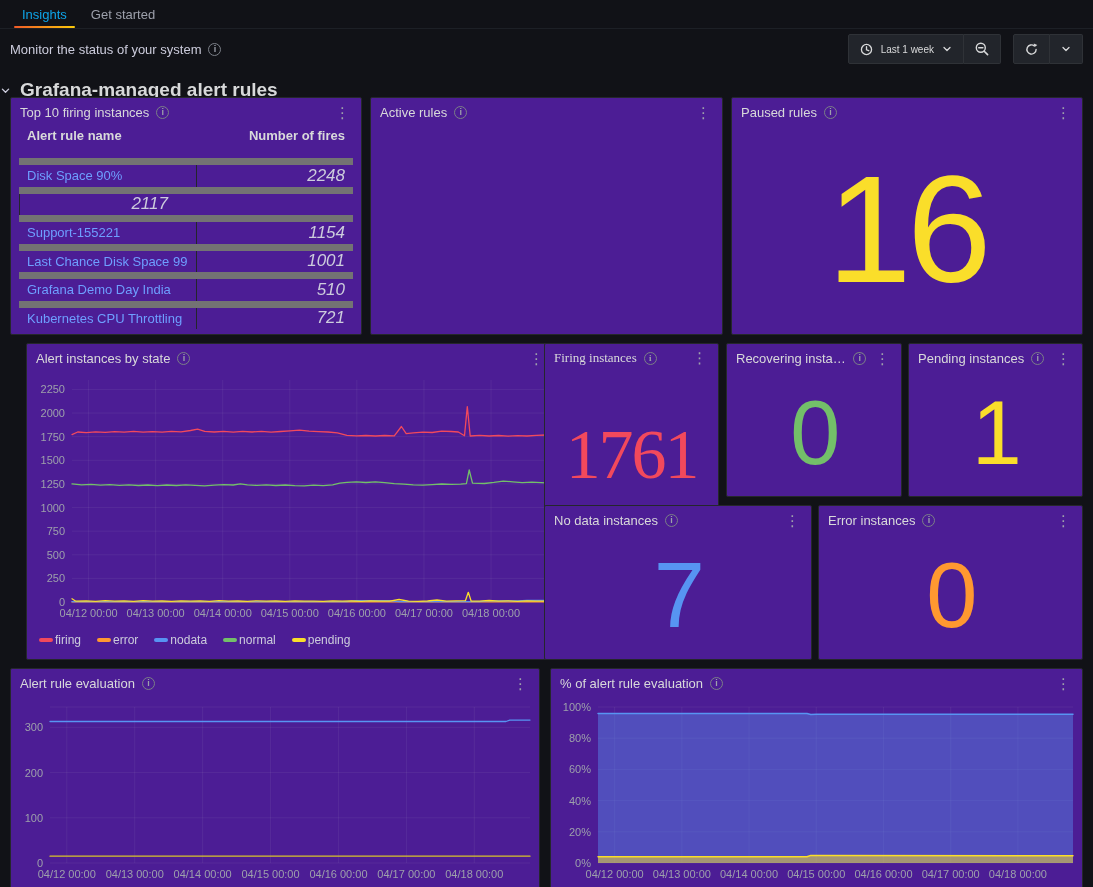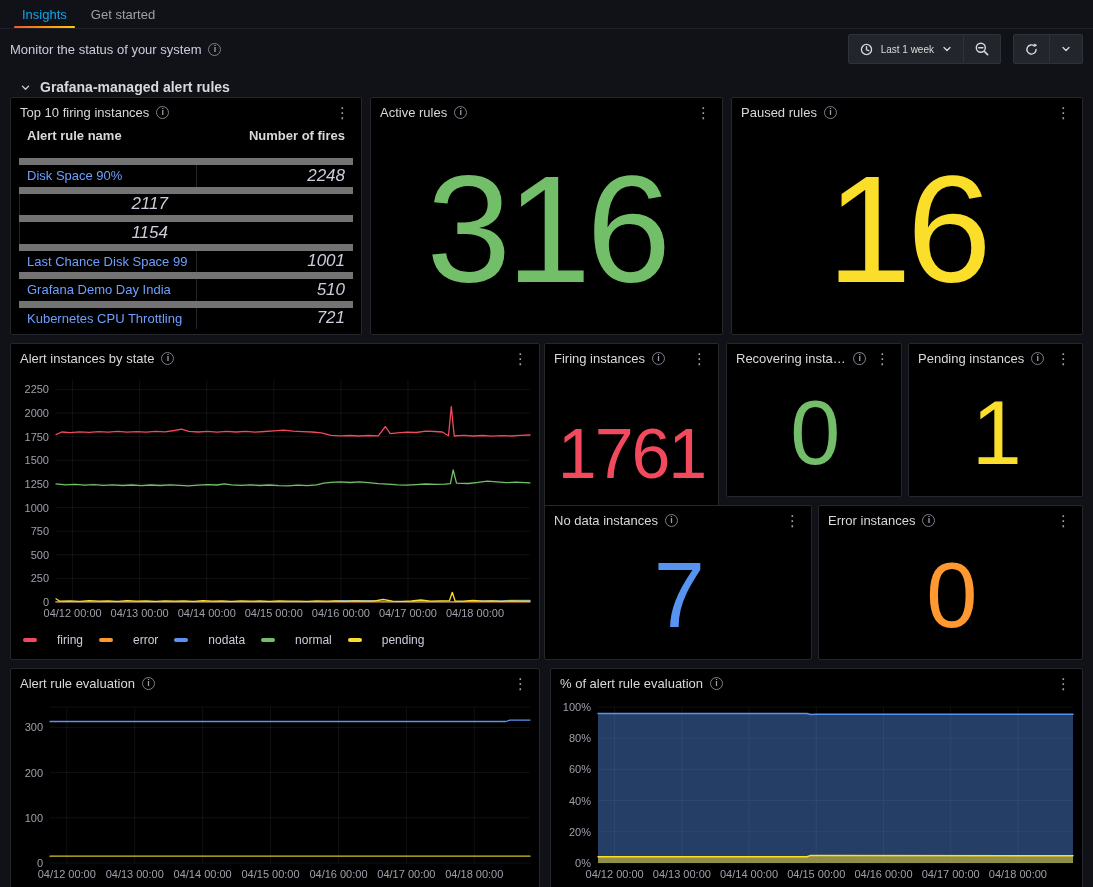--- a/index.html
+++ b/index.html
@@ -22,43 +22,43 @@
     border:1px solid #7b7f87; border-radius:50%; color:#9da0ab; font-size:9px; font-weight:700; line-height:1; }
   .toolbar { display:flex; gap:12px; }
   .btn-group { display:flex; }
   .btn { display:flex; align-items:center; gap:7px; height:30px; padding:0 10px; background:#22252b;
     border:1px solid #2f3237; color:#d8d9da; font-size:10px; font-weight:500; cursor:pointer; }
   .btn-group .btn:first-child { border-radius:2px 0 0 2px; }
   .btn-group .btn:last-child { border-radius:0 2px 2px 0; }
   .btn-group .btn + .btn { border-left:none; }
   .icon-svg { display:block; }
   
-  .section-header { display:flex; align-items:center; gap:9px; padding:11px 10px 8px 20px;
-    font-size:14px; font-weight:700; color:#d8d9da; cursor:pointer; }
-  
-  .panel { position:absolute; background:#000000; border:1px solid #25272c; border-radius:2px; }
+  .section-header { display:flex; align-items:center; gap:9px; padding:11px 10px 8px 0;
+    font-size:19px; font-weight:700; color:#d8d9da; cursor:pointer; }
+  
+  .panel { position:absolute; background:#4c1d95; border:1px solid #25272c; border-radius:2px; }
   .phead { display:flex; align-items:center; gap:7px; height:28px; padding:0 9px; }
   .ptitle { font-size:13px; font-weight:500; color:#d8d9da; white-space:nowrap; overflow:hidden; text-overflow:ellipsis; }
   .kebab { margin-left:auto; color:#9da0ab; font-size:15px; line-height:1; cursor:pointer; padding:0 2px; }
   .stat { display:flex; align-items:center; justify-content:center; height:calc(100% - 30px);
     font-weight:500; line-height:0.9; letter-spacing:-0.03em; }
   
   .tbl { padding:2px 8px 0; }
   .thead { display:flex; align-items:flex-start; height:30px; font-size:13px; font-weight:700; color:#d8d9da; }
   .th-name { flex:1; padding:0 8px; }
   .th-num  { width:47%; padding:0 8px; text-align:right; }
   .trow { display:flex; align-items:stretch; height:28.5px; border-top:7px solid #737373; }
   .tc-name { flex:1; display:flex; align-items:center; padding:0 8px; font-size:13px; color:#6e9fff;
     text-decoration:none; white-space:nowrap; overflow:hidden; cursor:pointer; }
   .tc-num { width:47%; display:flex; align-items:center; justify-content:flex-end; padding:0 8px;
     font-size:17px; color:#ccccdc; border-left:1px solid #24262b;font-style:italic; }
   
   .chart-svg { display:block; margin:0 auto; }
   .legend { display:flex; align-items:center; gap:16px; padding:3px 12px 0; font-size:12px; color:#ccccdc; }
-  .litem { display:flex; align-items:center; gap:20px; cursor:pointer; }
+  .litem { display:flex; align-items:center; gap:2px; cursor:pointer; }
   .ldash { width:14px; height:4px; border-radius:2px; }
 </style>
 </head>
 <body>
 
 <div class="tabbar">
   <div class="tab active">
       <span>Insights</span>
     </div>
   <div class="tab">
@@ -127,20 +127,21 @@
     </div>
     <div id="top10-body">
         <div class="trow">
           <a class="tc-name">Disk Space 90%</a>
           <div class="tc-num">2248</div>
         </div>
         <div class="trow">
           <div class="tc-num">2117</div>
         </div>
         <div class="trow">
+          <a class="tc-name">Support-155221</a>
           <div class="tc-num">1154</div>
         </div>
         <div class="trow">
           <a class="tc-name">Last Chance Disk Space 99</a>
           <div class="tc-num">1001</div>
         </div>
         <div class="trow">
           <a class="tc-name">Grafana Demo Day India</a>
           <div class="tc-num">510</div>
         </div>
@@ -151,33 +152,32 @@
       </div>
   </div>
 </div>
 
 <div class="panel" style="left:370px;top:97px;width:353px;height:238px;">
   <div class="phead">
     <span class="ptitle">Active rules</span>
     <span class="info-icon">i</span>
     <span class="kebab">⋮</span>
   </div>
-  <div class="stat" style="font-size: 152px; color: rgb(115, 191, 105);">316</div>
 </div>
 
 <div class="panel" style="left:731px;top:97px;width:352px;height:238px;">
   <div class="phead">
     <span class="ptitle">Paused rules</span>
     <span class="info-icon">i</span>
     <span class="kebab">⋮</span>
   </div>
   <div class="stat" style="font-size: 152px; color: rgb(250, 222, 42);">16</div>
 </div>
 
-<div class="panel" style="left:10px;top:343px;width:530px;height:317px;">
+<div class="panel" style="left:26px;top:343px;width:530px;height:317px;">
   <div class="phead">
     <span class="ptitle">Alert instances by state</span>
     <span class="info-icon">i</span>
     <span class="kebab">⋮</span>
   </div>
   <svg class="chart-svg" width="522" height="258">
       <line x1="42" y1="230" x2="516" y2="230" stroke="rgba(204,204,220,0.08)" stroke-width="1"></line>
       <text x="35" y="234" fill="#9da0ab" font-size="11" text-anchor="end">0</text>
       <line x1="42" y1="206.38297872340425" x2="516" y2="206.38297872340425" stroke="rgba(204,204,220,0.08)" stroke-width="1"></line>
       <text x="35" y="210.38297872340425" fill="#9da0ab" font-size="11" text-anchor="end">250</text>
@@ -234,21 +234,21 @@
         <span class="ldash" style="background: rgb(115, 191, 105);"></span>
         <span>normal</span>
       </div>
       <div class="litem">
         <span class="ldash" style="background: rgb(250, 222, 42);"></span>
         <span>pending</span>
       </div>
     </div>
 </div>
 
-<div class="panel" style="left:544px;top:343px;width:175px;height:196px;">
+<div class="panel" style="left:544px;top:343px;width:175px;height:196px;font-family:Liberation Serif, serif;">
   <div class="phead">
     <span class="ptitle">Firing instances</span>
     <span class="info-icon">i</span>
     <span class="kebab">⋮</span>
   </div>
   <div class="stat" style="font-size: 70px; color: rgb(242, 73, 92);">1761</div>
 </div>
 
 <div class="panel" style="left:726px;top:343px;width:176px;height:154px;">
   <div class="phead">

